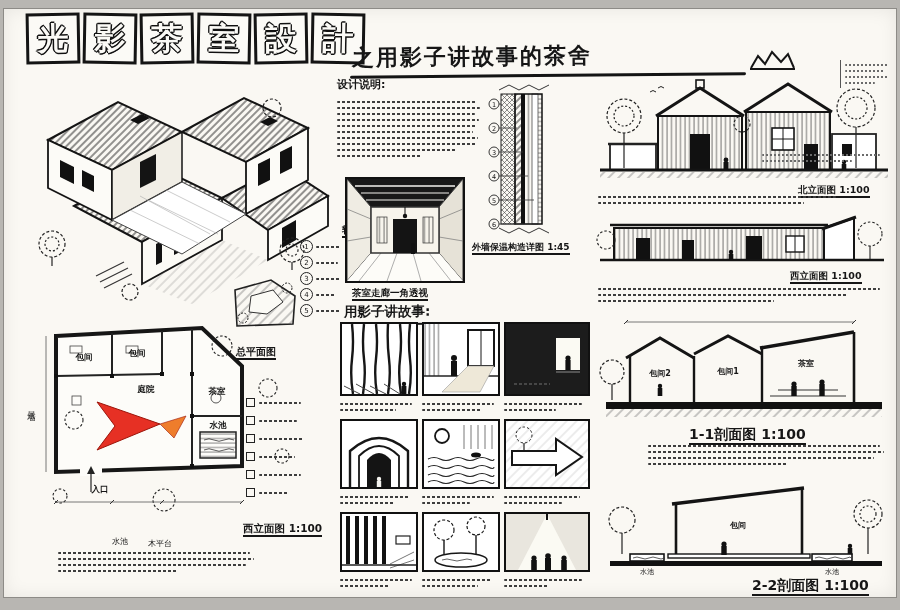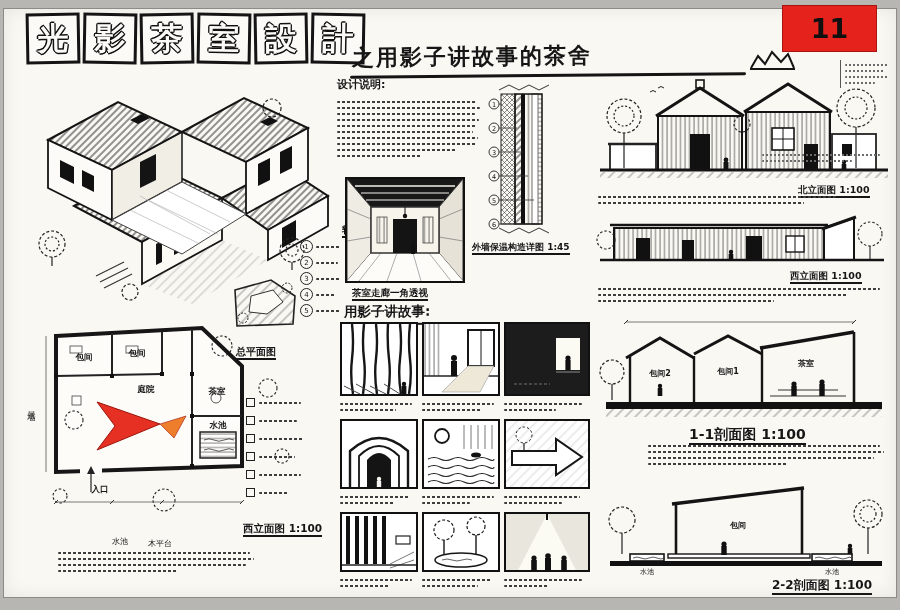--- a/index.html
+++ b/index.html
@@ -64,23 +64,20 @@
     <div class="tchar">室</div>
     <div class="tchar">設</div>
     <div class="tchar">計</div>
   </div>
   <div class="abs subtitle" style="left:352px;top:42px;">之用影子讲故事的茶舍</div>
   <div class="abs sub-line" style="left:350px;top:74px;width:396px;"></div>
   <svg class="abs" style="left:748px;top:44px;" width="48" height="28" viewBox="0 0 48 28">
     <path d="M3,24 L10,12 L17,20 L24,8 L33,18 L40,10 L46,24" fill="none" stroke="#161616" stroke-width="2"></path>
     <line x1="2" y1="25" x2="47" y2="25" stroke="#161616" stroke-width="2"></line>
   </svg>
-  <div class="abs pagenum" style="left:782px;top:5px;width:93px;height:45px;">
-    <span>11</span>
-  </div>
 
   <div class="abs" style="left:840px;top:60px;width:52px;border-left:1px solid #555;padding-left:4px;">
     <div class="dl lt" style="width:44px"></div>
       <div class="dl lt" style="width:40px"></div>
     <div class="dl lt" style="width:44px"></div>
       <div class="dl lt" style="width:30px"></div>
   </div>
 
   <svg class="abs" style="left:30px;top:68px;" width="305" height="244" viewBox="0 0 305 244">
 
@@ -687,17 +684,17 @@
     <path d="M211,88 q4,-2 8,0 t8,0 t8,0 t8,0 t4,0" fill="none" stroke="#333" stroke-width=".8"></path>
     <rect x="6" y="91" width="272" height="5" fill="#111"></rect>
     <g font-size="8" fill="#161616" text-anchor="middle" font-weight="bold">
       <text x="134" y="58">包间</text>
     </g>
     <g font-size="7" fill="#161616" text-anchor="middle">
       <text x="43" y="104">水池</text>
       <text x="228" y="104">水池</text>
     </g>
   </svg>
-  <div class="abs" style="left:752px;top:577px;font-size:12px;margin-left:20px;">
+  <div class="abs" style="left:752px;top:577px;font-size:14px;">
     <span class="cap-txt u">2-2剖面图 1:100</span>
   </div>
 
 </div>
 
 </body></html>

